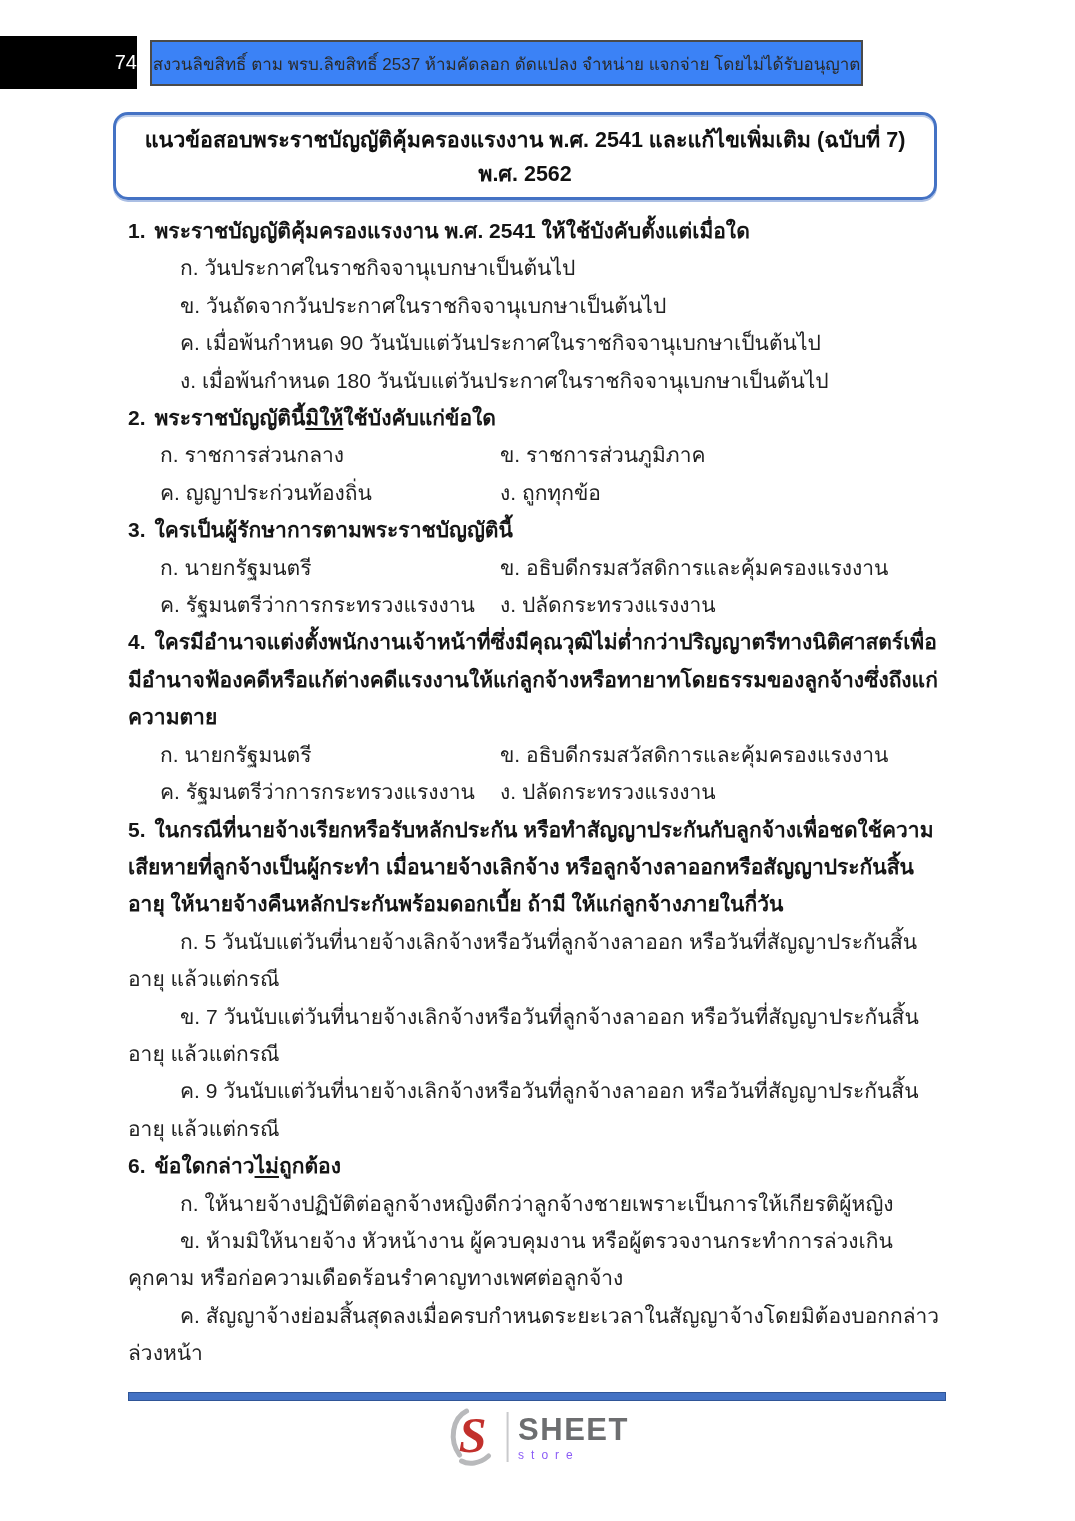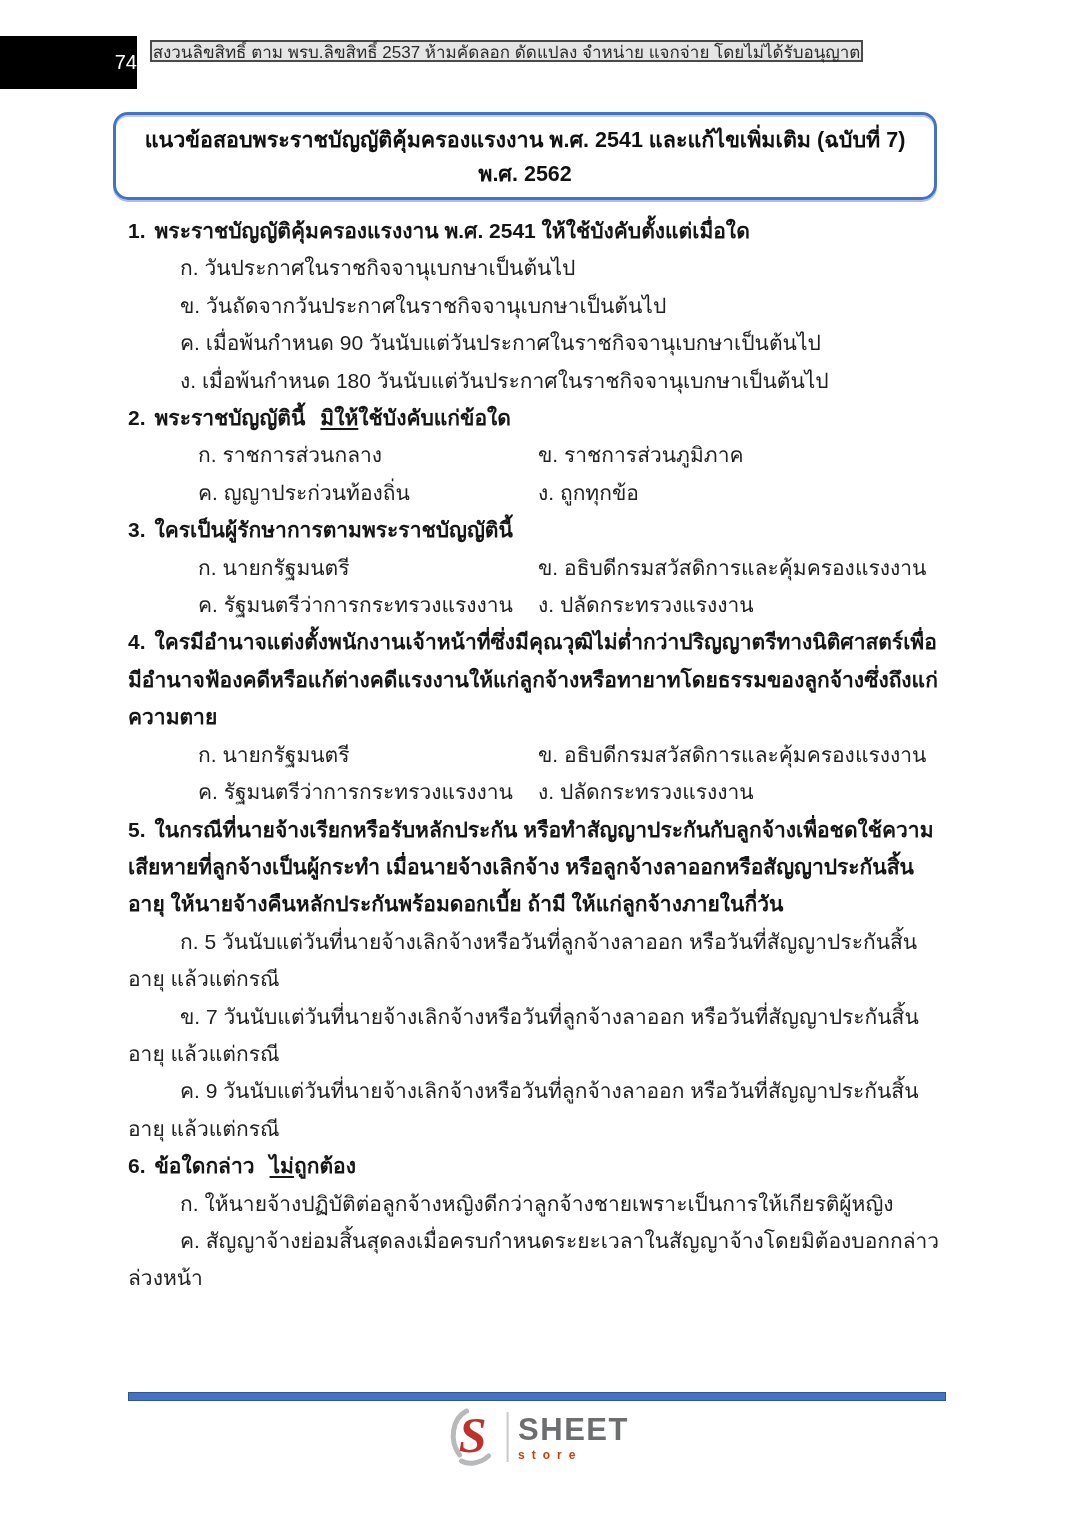--- a/index.html
+++ b/index.html
@@ -14,65 +14,65 @@
   
   .pagenum-box{
     position:absolute;left:0;top:36px;width:137px;height:53px;
     background:#000;color:#fff;
     display:flex;align-items:center;justify-content:flex-end;
     box-sizing:border-box;
     font-size:20px;
   }
   
   .copyright-box{
-    position:absolute;left:150px;top:40px;width:713px;height:22px;
-    border:2px solid #4a4a4a;background:#e5e5e5;box-sizing:border-box;
+    position:absolute;left:150px;top:40px;width:713px;height:46px;
+    border:2px solid #4a4a4a;background:#3b82f6;box-sizing:border-box;
     display:flex;align-items:center;justify-content:center;
     font-size:17px;color:#2a2a2a;white-space:nowrap;
   }
   
   .title-box{
     position:absolute;left:113px;top:112px;width:824px;height:88px;
     border:3px solid #4472C4;border-radius:15px;box-sizing:border-box;
     box-shadow:0 2px 0 rgba(68,114,196,.45), inset 0 2px 0 rgba(68,114,196,.35);
     display:flex;align-items:center;justify-content:center;
     font-size:21.5px;font-weight:bold;color:#111;text-align:center;
     padding:4px 14px;
   }
   
   .content{
     position:absolute;left:128px;top:212px;width:822px;
     font-size:21px;line-height:37.4px;color:#212121;
   }
   .content p{margin:0;}
   .q-head{font-weight:bold;color:#161616;}
   .q-num{margin-right:9px;}
-  .u{text-decoration:underline;text-underline-offset:3px;padding-left:15px;}
+  .u{text-decoration:underline;text-underline-offset:3px;}
   .choices-col{padding-left:52px;}
   .choices-grid{
     display:grid;grid-template-columns:340px 1fr;
-    margin-left:70px;
+    margin-left:32px;
   }
   .choice-hang{text-indent:52px;}
   
   .footer-bar{
     position:absolute;left:128px;top:1392px;width:818px;height:9px;
     background:#4472C4;border:1px solid #2F5597;box-sizing:border-box;
   }
   .logo{
     position:absolute;left:50%;top:1406px;transform:translateX(-50%);
     display:flex;align-items:center;gap:10px;
   }
   .logo-divider{width:2px;height:50px;background:#c9cacc;}
   .logo-text{display:flex;flex-direction:column;line-height:1;}
   .logo-sheet{
     font-size:31px;font-weight:bold;color:#6d6e70;letter-spacing:1.5px;
   }
   .logo-store{
-    font-size:12px;color:#c2410c;letter-spacing:7px;margin-top:4px;font-weight:bold;
+    font-size:12px;color:#8b5cf6;letter-spacing:7px;margin-top:4px;
   }
 </style>
 </head>
 <body>
 
 <div class="page">
 
   <div class="pagenum-box">
     <span>74</span>
   </div>
@@ -133,20 +133,21 @@
         <p class="choice-hang">ก. 5 วันนับแต่วันที่นายจ้างเลิกจ้างหรือวันที่ลูกจ้างลาออก หรือวันที่สัญญาประกันสิ้นอายุ แล้วแต่กรณี</p>
         <p class="choice-hang">ข. 7 วันนับแต่วันที่นายจ้างเลิกจ้างหรือวันที่ลูกจ้างลาออก หรือวันที่สัญญาประกันสิ้นอายุ แล้วแต่กรณี</p>
         <p class="choice-hang">ค. 9 วันนับแต่วันที่นายจ้างเลิกจ้างหรือวันที่ลูกจ้างลาออก หรือวันที่สัญญาประกันสิ้นอายุ แล้วแต่กรณี</p>
       </div>
     </div>
 
     <div>
       <p class="q-head"><span class="q-num">6.</span><span>ข้อใดกล่าว</span><span class="u">ไม่</span><span>ถูกต้อง</span></p>
       <div>
         <p class="choice-hang">ก. ให้นายจ้างปฏิบัติต่อลูกจ้างหญิงดีกว่าลูกจ้างชายเพราะเป็นการให้เกียรติผู้หญิง</p>
+        <p class="choice-hang">ข. ห้ามมิให้นายจ้าง หัวหน้างาน ผู้ควบคุมงาน หรือผู้ตรวจงานกระทำการล่วงเกิน คุกคาม หรือก่อความเดือดร้อนรำคาญทางเพศต่อลูกจ้าง</p>
         <p class="choice-hang">ค. สัญญาจ้างย่อมสิ้นสุดลงเมื่อครบกำหนดระยะเวลาในสัญญาจ้างโดยมิต้องบอกกล่าวล่วงหน้า</p>
       </div>
     </div>
 
   </div>
 
   <div class="footer-bar"></div>
 
   <div class="logo">
     <svg width="50" height="62" viewBox="0 0 50 62" aria-hidden="true">

